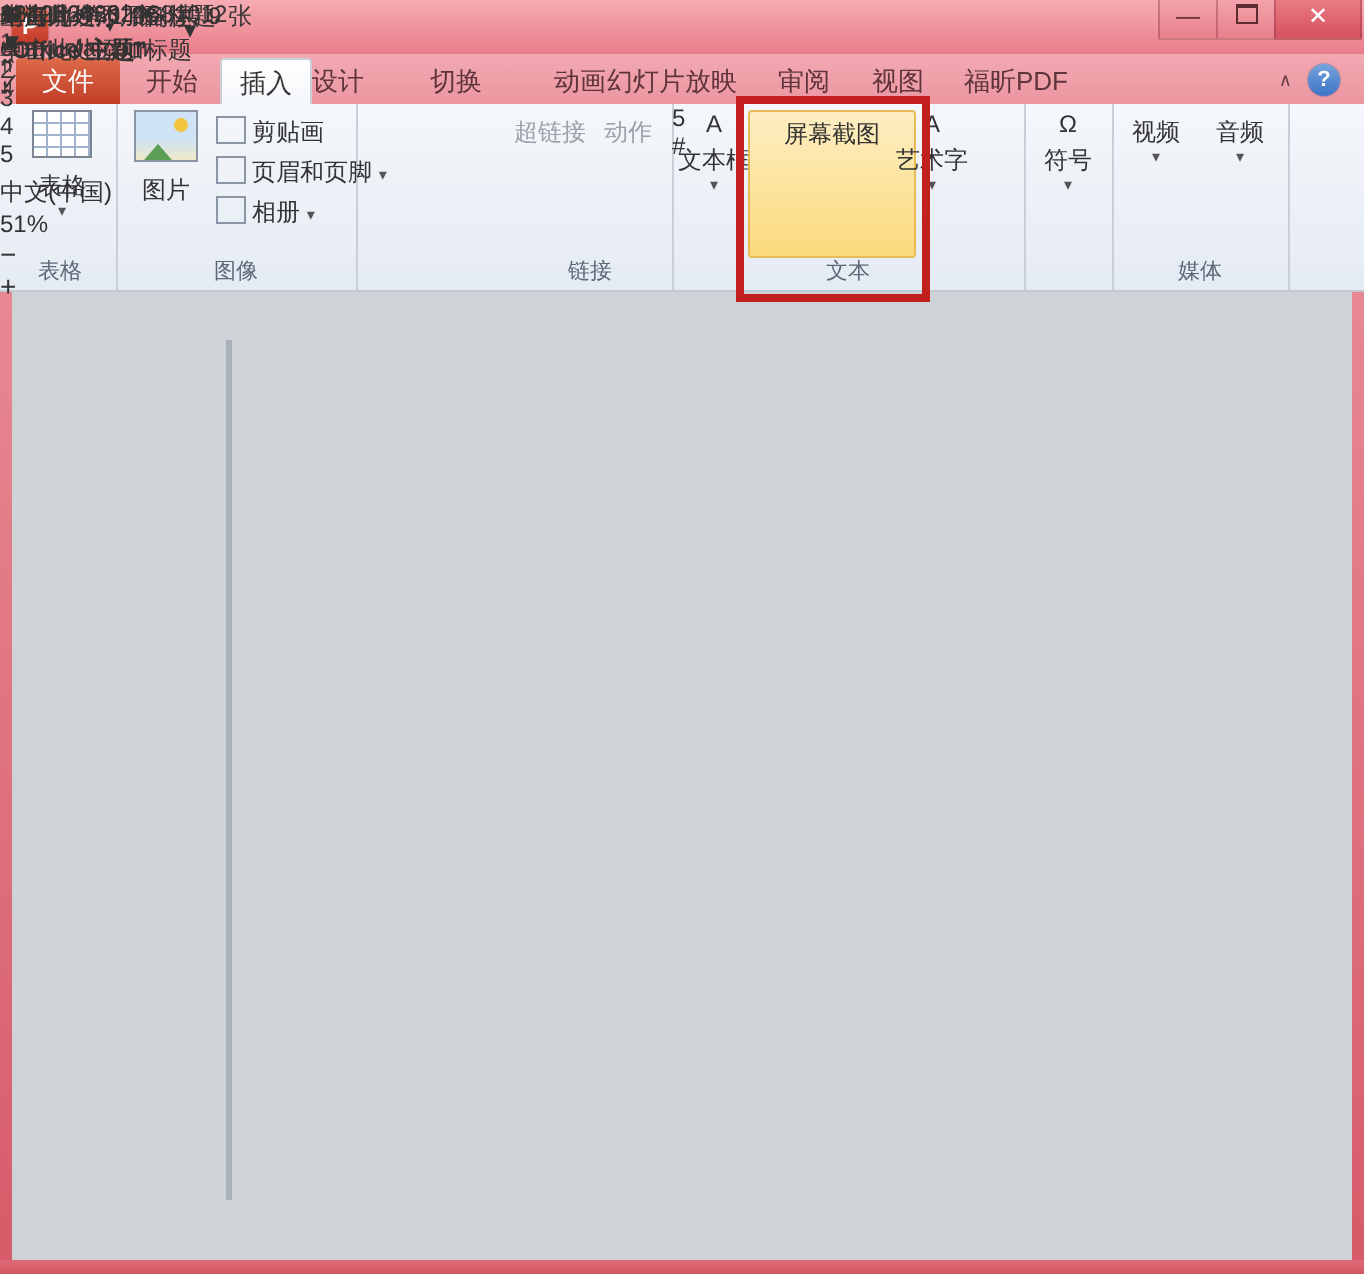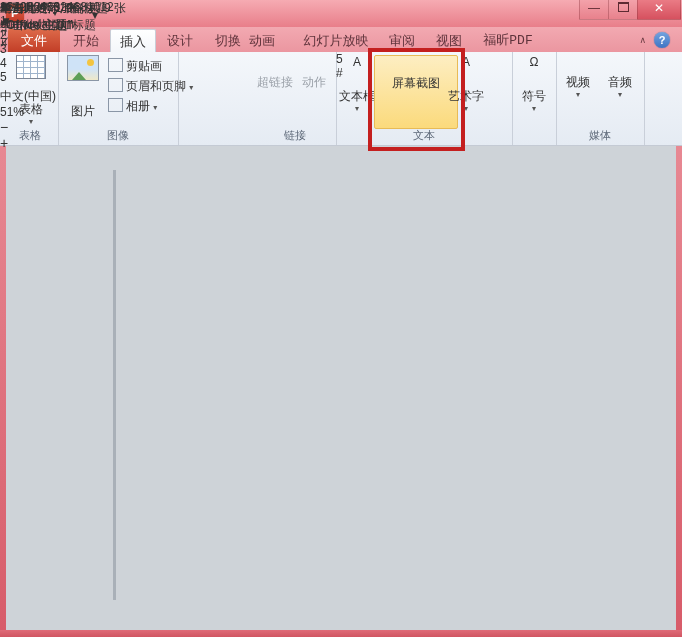--- a/index.html
+++ b/index.html
@@ -30,21 +30,21 @@
   .chevron-up{font-size:9px;color:#6b3b42;}
   .help-btn{width:16px;height:16px;border-radius:50%;background:linear-gradient(#74a3de,#3e74c4);
     color:#fff;font-weight:bold;font-size:11px;text-align:center;line-height:16px;box-shadow:0 0 1px #2a4e86;}
   
   .ribbon{left:0;top:52px;width:682px;height:93px;
     background:linear-gradient(#f4f7fb,#e5ebf3);border-bottom:1px solid #c4cad4;}
   .rgroup{position:absolute;top:0;height:93px;border-right:1px solid #c9cfd9;}
   .rgroup-label{position:absolute;bottom:2px;left:0;width:100%;text-align:center;
     font-size:11px;color:#5d6878;}
   .bigbtn{position:absolute;top:3px;text-align:center;border-radius:2px;}
-  .bigbtn .lbl{font-size:12px;color:#333;margin-top:19px;}
+  .bigbtn .lbl{font-size:12px;color:#333;margin-top:3px;}
   .bigbtn .dd{font-size:8px;color:#555;line-height:7px;}
   .bigbtn.disabled .lbl{color:#9ba1a9;}
   .smallbtn{position:absolute;height:19px;white-space:nowrap;font-size:12px;color:#333;}
   .smallbtn .dd{font-size:8px;color:#555;}
   .hf-highlight{background:linear-gradient(#fdeec2,#fbda7c);border:1px solid #e8bb56;border-radius:2px;}
   .redbox{left:368px;top:48px;width:89px;height:95px;border:4px solid #c41f1f;z-index:6;}
   
   .ico-table{display:inline-block;width:28px;height:22px;border:1px solid #7c8594;background:
     repeating-linear-gradient(to right,transparent 0 6px,#9fb4cc 6px 7px),
     repeating-linear-gradient(to bottom,transparent 0 5px,#9fb4cc 5px 6px),#fff;}
@@ -180,27 +180,27 @@
     <div class="abs win-btn close" style="right:1px;width:42px;">✕</div>
   </div>
   <div class="abs frame-side" style="left:0;"></div>
   <div class="abs frame-side" style="left:676px;"></div>
   <div class="abs frame-bottom"></div>
 
   <div class="abs tabrow">
     <div class="abs file-tab">文件</div>
     <div class="abs rtab" style="left:64px;width:44px;">开始</div>
     <div class="abs rtab sel" style="left:110px;width:44px;">插入</div>
-    <div class="abs rtab" style="left:158px;width:44px;text-align:center;">设计</div>
+    <div class="abs rtab" style="left:147px;width:44px;text-align:center;">设计</div>
     <div class="abs rtab" style="left:206px;width:44px;">切换</div>
-    <div class="abs rtab" style="left:240px;width:44px;">动画</div>
+    <div class="abs rtab" style="left:268px;width:44px;">动画</div>
     <div class="abs rtab" style="left:300px;width:72px;">幻灯片放映</div>
     <div class="abs rtab" style="left:380px;width:44px;">审阅</div>
     <div class="abs rtab" style="left:427px;width:44px;">视图</div>
-    <div class="abs rtab" style="left:477px;width:62px;font-family:Liberation Mono, monospace;">福昕PDF</div>
+    <div class="abs rtab" style="left:477px;width:62px;">福昕PDF</div>
     <div class="abs chevron-up" style="right:36px;top:8px;">∧</div>
     <div class="abs help-btn" style="right:12px;top:5px;">?</div>
   </div>
 
   <div class="abs ribbon">
 
     <div class="rgroup" style="left:2px;width:56px;">
       <div class="bigbtn" style="left:8px;width:42px;">
         <span class="ico-table"></span>
         <div class="lbl">表格</div>

